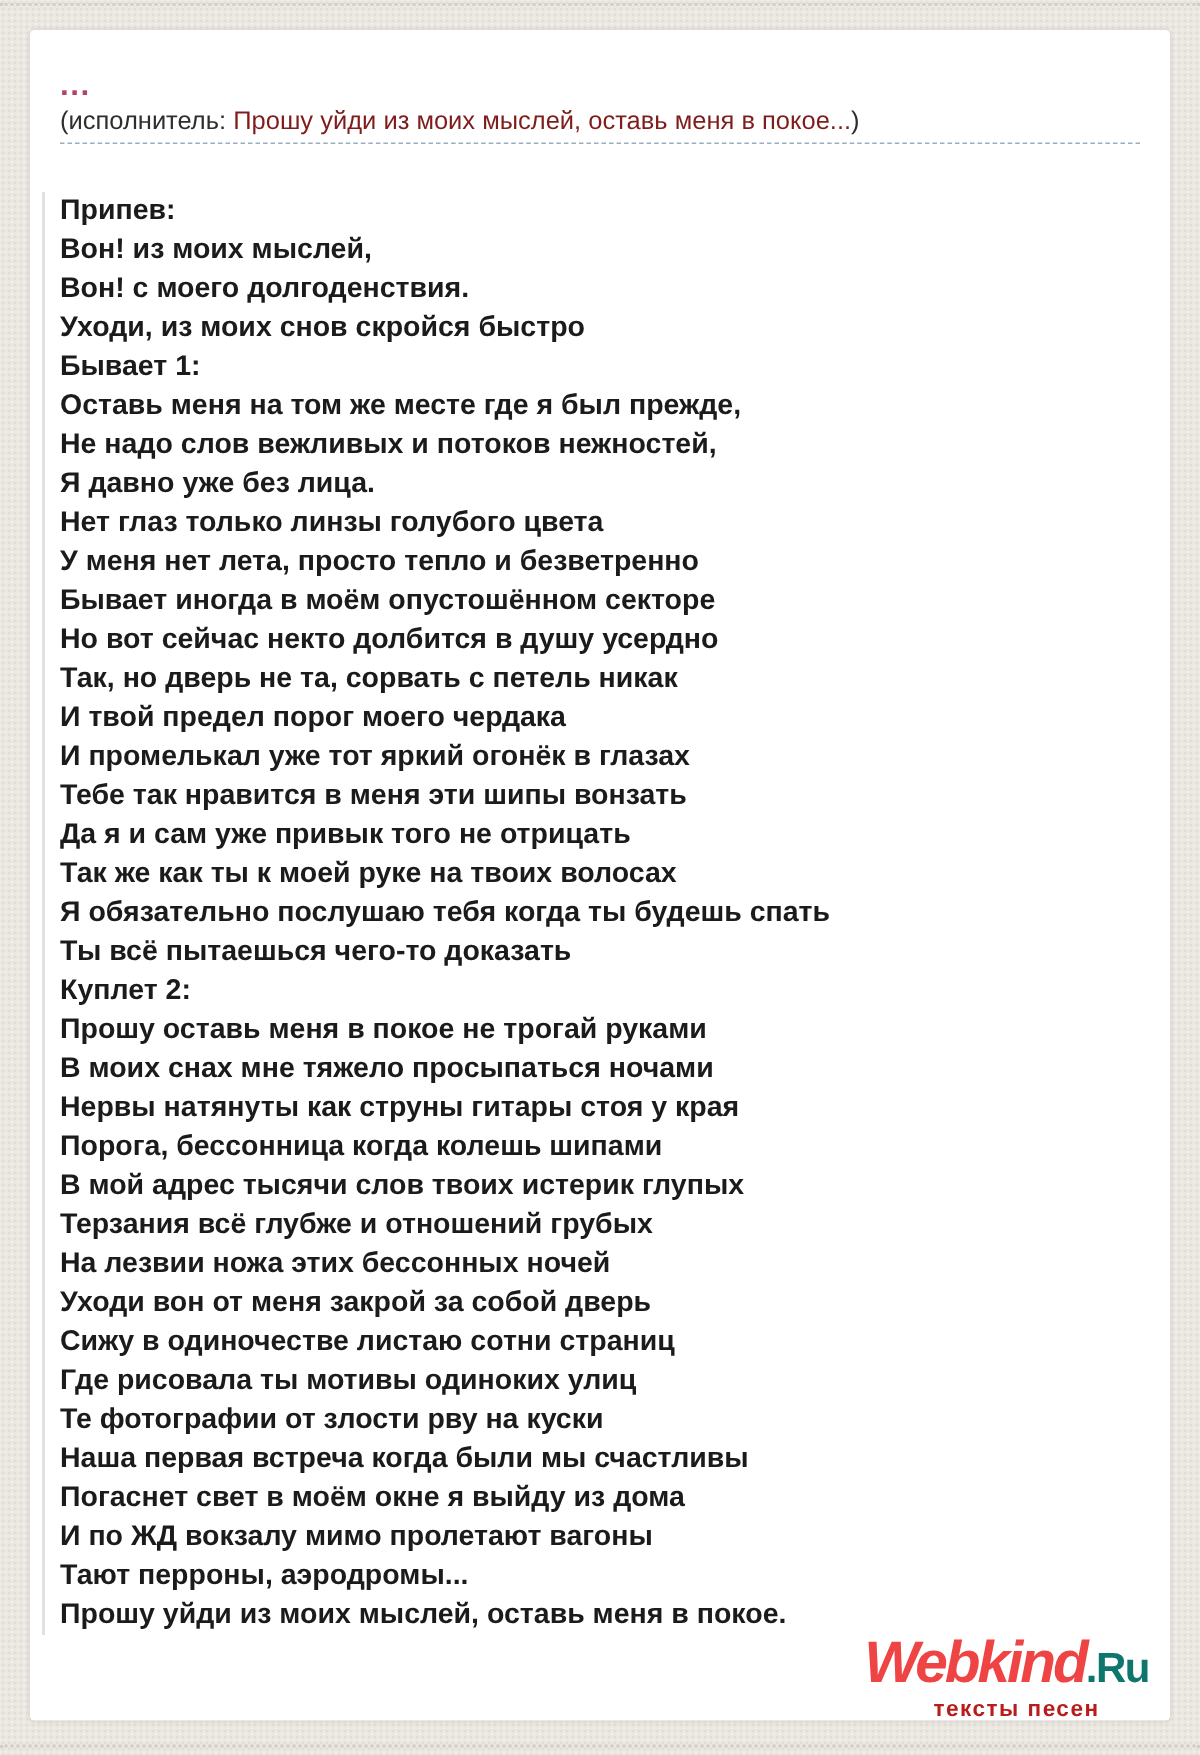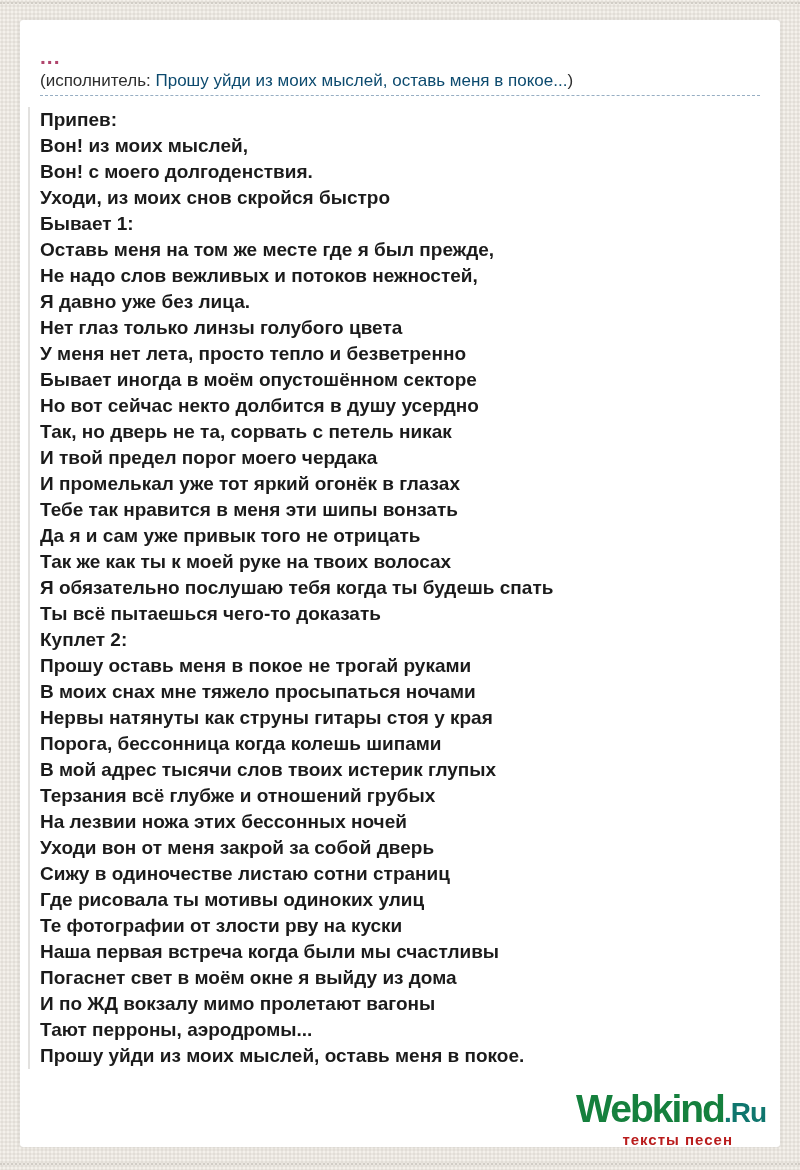--- a/index.html
+++ b/index.html
@@ -38,24 +38,24 @@
   }
   .artist-line {
     margin-top:6px;
     font-size:17px;
     line-height:18px;
     color:#2e2e2e;
     padding-bottom:5px;
     border-bottom:1px dashed #97aec3;
     white-space:nowrap;
   }
-  .artist-link { color:#0c4a6e; cursor:pointer; text-decoration:none; }
+  .artist-link { color:#7f1d1d; cursor:pointer; text-decoration:none; }
 
   .lyrics {
-    margin-top:11px;
+    margin-top:32px;
     margin-left:-12px;
     border-left:2px solid #e2e1df;
     padding-left:10px;
     font-size:19px;
     font-weight:bold;
     color:#1b1b1b;
     line-height:26px;
   }
   .lyric-line { height:26px; white-space:nowrap; }
 
@@ -63,22 +63,23 @@
     position:absolute;
     right:14px;
     bottom:1px;
     cursor:pointer;
     text-align:right;
   }
   .logo-row { white-space:nowrap; line-height:34px; }
   .logo-main {
     font-weight:bold;
     font-size:39px;
-    color:#15803d;
+    color:#ef4444;
     letter-spacing:-2px;
+    font-style:italic;
   }
   .logo-suffix {
     font-weight:bold;
     font-size:28px;
     color:#0f766e;
     letter-spacing:-1px;
   }
   .logo-tagline {
     font-weight:bold;
     font-size:15px;

